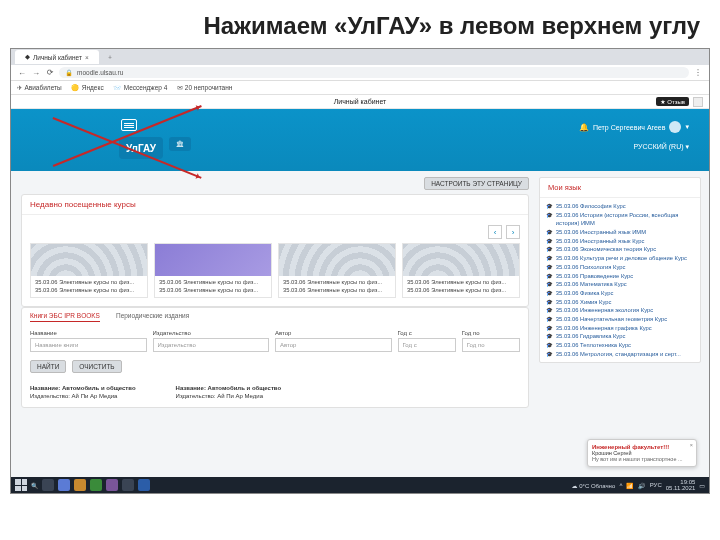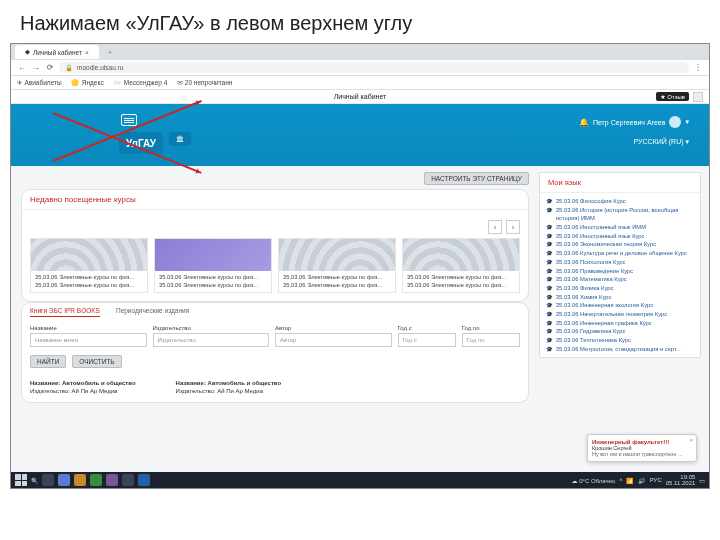--- a/index.html
+++ b/index.html
@@ -1,17 +1,17 @@
 <!DOCTYPE html>
 <html><head>
 <meta charset="utf-8">
 <style>
   * { box-sizing: border-box; margin: 0; padding: 0; }
   html, body { width: 720px; height: 540px; font-family: Arial, sans-serif; background: #fff; overflow: hidden; }
-  .slide-title { font-size: 20px; text-align: left; padding: 12px 20px 8px; color: #222; font-weight: 400; }
+  .slide-title { font-size: 24px; text-align: right; padding: 12px 20px 8px; color: #222; font-weight: 700; }
   .screenshot { position: relative; width: 700px; height: 446px; margin: 0 auto; border: 1px solid #888; background: #f4f6f8; font-size: 6.5px; color: #333; overflow: hidden; }
   
   .browser-tabs { height: 16px; background: #dcdfe4; display: flex; align-items: center; padding-left: 4px; gap: 2px; }
   .tab { background: #fff; height: 14px; border-radius: 3px 3px 0 0; padding: 1px 10px; display: flex; align-items: center; gap: 3px; font-size: 6.5px; }
   .tab .x { color: #666; }
   .addr-bar { height: 16px; background: #fff; border-bottom: 1px solid #ddd; display: flex; align-items: center; padding: 0 6px; gap: 4px; }
   .addr-field { flex: 1; background: #f1f3f5; border-radius: 8px; height: 11px; display: flex; align-items: center; padding: 0 6px; color: #555; }
   .bm-bar { height: 14px; background: #fff; border-bottom: 1px solid #e0e0e0; display: flex; align-items: center; padding: 0 6px; gap: 10px; color: #444; }
   .bm-item { display: flex; align-items: center; gap: 2px; }
   .page-title-bar { height: 14px; background: #fff; border-bottom: 1px solid #e8e8e8; display: flex; align-items: center; justify-content: center; position: relative; }
@@ -31,21 +31,21 @@
   
   .arrow { position: absolute; width: 100px; height: 1.5px; background: #c62828; transform-origin: left center; }
   .arrow::after { content:''; position:absolute; right:-1px; top:-2px; border:3px solid transparent; border-left-color:#c62828; }
   .cross1 { left: 42px; top: 8px; width: 160px; transform: rotate(22deg); }
   .cross2 { left: 42px; top: 56px; width: 160px; transform: rotate(-22deg); }
   
   .content { display: flex; background: #f3f5f7; height: calc(100% - 16px - 16px - 14px - 14px - 62px - 16px); }
   .main-col { flex: 1; padding: 6px 10px; }
   .config-row { display: flex; justify-content: flex-end; margin-bottom: 4px; }
   .gray-btn { background: #d9dde1; border: 1px solid #bbb; border-radius: 2px; padding: 2px 6px; font-size: 6.5px; color: #333; }
-  .card { background: #fff; border: 1px solid #e0e0e0; border-radius: 10px; margin-bottom: 0; }
+  .card { background: #fff; border: 1px solid #e0e0e0; border-radius: 3px; margin-bottom: 0; }
   .card-title { color: #c62828; font-size: 8px; padding: 5px 8px; border-bottom: 1px solid #eee; }
   .recent-body { padding: 10px 8px 8px; }
   .recent-nav { display:flex; justify-content:flex-end; gap:4px; margin-bottom:4px;}
   .nav-box { width: 14px; height: 14px; border: 1px solid #ccc; background:#fff; display:flex;align-items:center;justify-content:center; color:#0a89bc; font-size:8px; }
   .tiles { display: flex; gap: 6px; }
   .tile { flex: 1; border: 1px solid #e4e4e4; background: #fff; }
   .tile-img { height: 32px; background: #d9dfe5; }
   .tile-img.wavy1 { background: repeating-radial-gradient(circle at 30% 120%, #c7ced6 0 6px, #dbe1e7 6px 12px); }
   .tile-img.purple { background: linear-gradient(135deg,#8b7dd6,#a89be3); }
   .tile-img.wavy2 { background: repeating-radial-gradient(circle at 70% 120%, #c7ced6 0 6px, #dbe1e7 6px 12px); }

